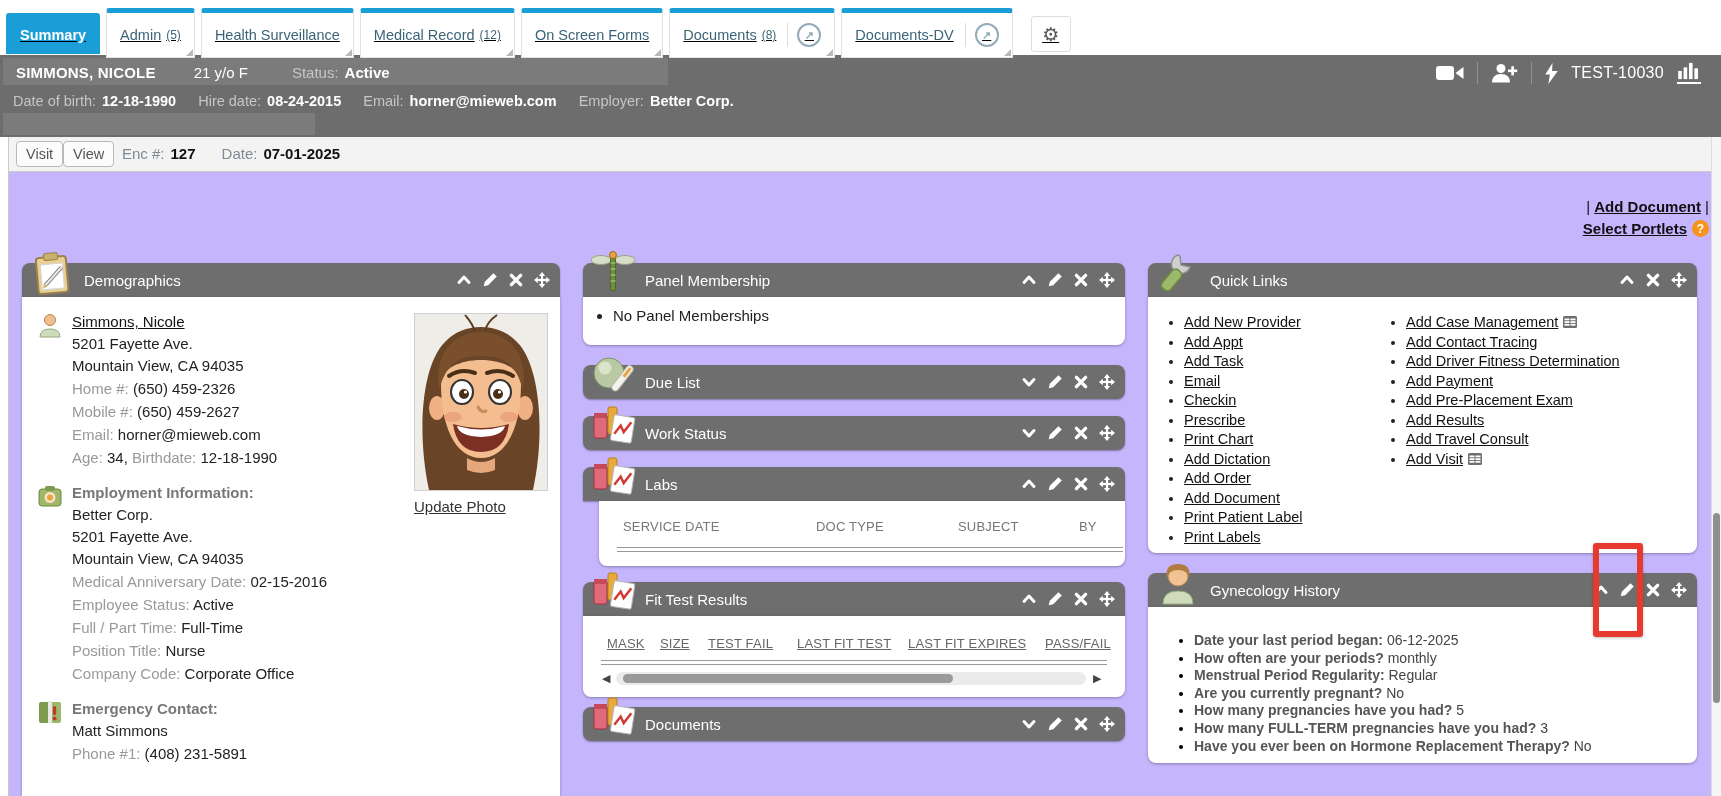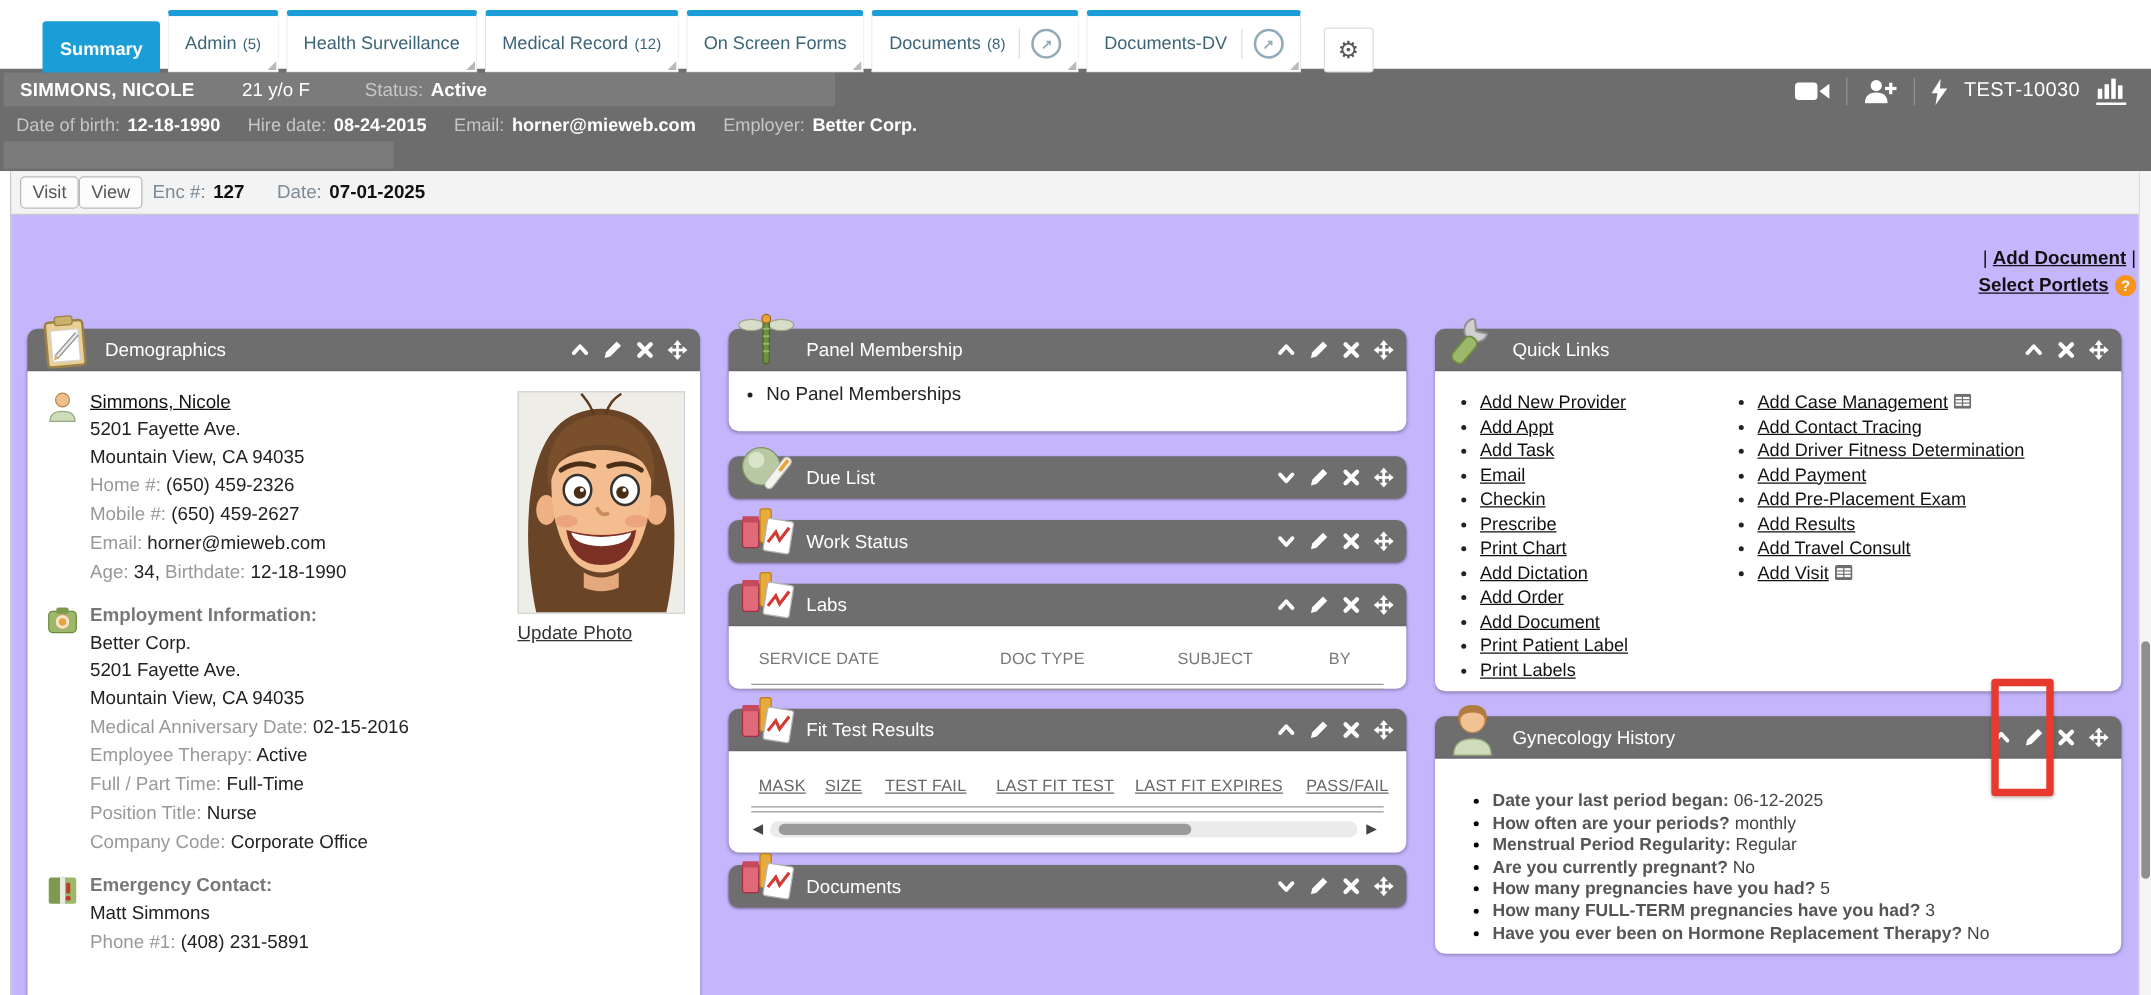--- a/index.html
+++ b/index.html
@@ -1,21 +1,21 @@
 <!DOCTYPE html>
 <html><head>
 <meta charset="utf-8">
 <style>
   html,body{margin:0;padding:0;background:#fff;}
   .page{position:relative;width:1721px;height:796px;overflow:hidden;background:#fff;
         font-family:"Liberation Sans",sans-serif;-webkit-font-smoothing:antialiased;}
   a{cursor:pointer;}
 
   
-  .tabbar{position:absolute;top:8px;left:34px;display:flex;align-items:flex-end;gap:6px;z-index:4;}
+  .tabbar{position:absolute;top:8px;left:6px;display:flex;align-items:center;gap:6px;z-index:4;text-decoration:underline;}
   .tab{box-sizing:border-box;height:50px;display:flex;align-items:center;padding:0 13px;background:#fff;
        border:1px solid #e2e2e2;border-top:5px solid #1b9ed8;border-radius:3px 3px 0 0;color:#3c6478;
        font-size:14.5px;position:relative;cursor:pointer;white-space:nowrap;}
   .tab:not(.active)::after{content:"";position:absolute;right:1px;bottom:1px;width:0;height:0;
        border-style:solid;border-width:0 0 7px 7px;border-color:transparent transparent #b9b9b9 transparent;}
   .tab .cnt{font-size:12px;margin-left:5px;}
   .tab.active{background:#1b9ed8;border-color:#1b9ed8;color:#fff;font-weight:bold;height:41px;}
   .tab-divider{width:1px;height:24px;background:#ddd;margin:0 9px 0 11px;}
   .ext-circle{width:20px;height:20px;border:2px solid #93aab8;border-radius:50%;display:inline-flex;
        align-items:center;justify-content:center;font-size:11px;color:#93aab8;font-weight:bold;}
@@ -90,21 +90,21 @@
   .photo-box{position:absolute;right:12px;top:16px;width:134px;}
   .photo{width:132px;height:176px;border:1px solid #cfcfcf;display:block;background:#efede8;}
   .upd{font-size:15px;color:#333;text-decoration:underline;display:inline-block;margin-top:7px;cursor:pointer;}
 
   
   .pm-body{height:48px;}
   .pm-body ul{margin:0;padding:10px 0 0 30px;}
   .pm-body li{font-size:15px;color:#222;}
 
   
-  .labs-body{height:50px;}
+  .labs-body{height:65px;margin-left:16px;}
   .tbl-col{position:absolute;top:18px;font-size:13px;color:#777;letter-spacing:.2px;}
   .dbl{position:absolute;top:46px;left:18px;width:506px;height:3px;border-top:1px solid #999;border-bottom:1px solid #999;}
 
   
   .fit-body{height:81px;}
   .fit-col{position:absolute;top:20px;font-size:13px;color:#666;text-decoration:underline;letter-spacing:.2px;cursor:pointer;}
   .dbl2{position:absolute;top:44px;left:18px;width:506px;height:3px;border-top:1px solid #999;border-bottom:1px solid #999;}
   .hsb{position:absolute;top:56px;left:33px;width:470px;height:13px;background:#ebebeb;border-radius:7px;cursor:pointer;}
   .hsb-thumb{position:absolute;left:7px;top:2px;width:330px;height:9px;background:#9a9a9a;border-radius:5px;cursor:grab;}
   .sb-arrow{position:absolute;top:56px;font-size:11px;color:#444;line-height:13px;cursor:pointer;}
@@ -345,21 +345,21 @@
                   <rect x="7" y="3" width="10" height="5" rx="2" fill="#7e9a4e"></rect>
                   <circle cx="12" cy="14.5" r="6" fill="#f0e6c8" stroke="#b9a45f"></circle>
                   <circle cx="12" cy="14.5" r="3" fill="#e8a33d"></circle>
                 </svg>
             </span>
             <div class="d-h">Employment Information:</div>
             <div class="d-line">Better Corp.</div>
             <div class="d-line">5201 Fayette Ave.</div>
             <div class="d-line">Mountain View, CA 94035</div>
             <div class="d-field"><span class="d-lbl">Medical Anniversary Date:</span> <span class="d-val">02-15-2016</span></div>
-            <div class="d-field"><span class="d-lbl">Employee Therapy:</span> <span class="d-val">Active</span></div>
+            <div class="d-field"><span class="d-lbl">Employee Status:</span> <span class="d-val">Active</span></div>
             <div class="d-field"><span class="d-lbl">Full / Part Time:</span> <span class="d-val">Full-Time</span></div>
             <div class="d-field"><span class="d-lbl">Position Title:</span> <span class="d-val">Nurse</span></div>
             <div class="d-field"><span class="d-lbl">Company Code:</span> <span class="d-val">Corporate Office</span></div>
           </div>
 
           <div class="d-sec">
             <span class="d-ic">
               <svg viewBox="0 0 24 26">
                   <path d="M3 3 h8 v21 h-8 q-2 0 -2 -2 v-17 q0 -2 2 -2z" fill="#7e9a4e"></path>
                   <path d="M13 3 h8 q2 0 2 2 v17 q0 2 -2 2 h-8z" fill="#9cb86a"></path>

